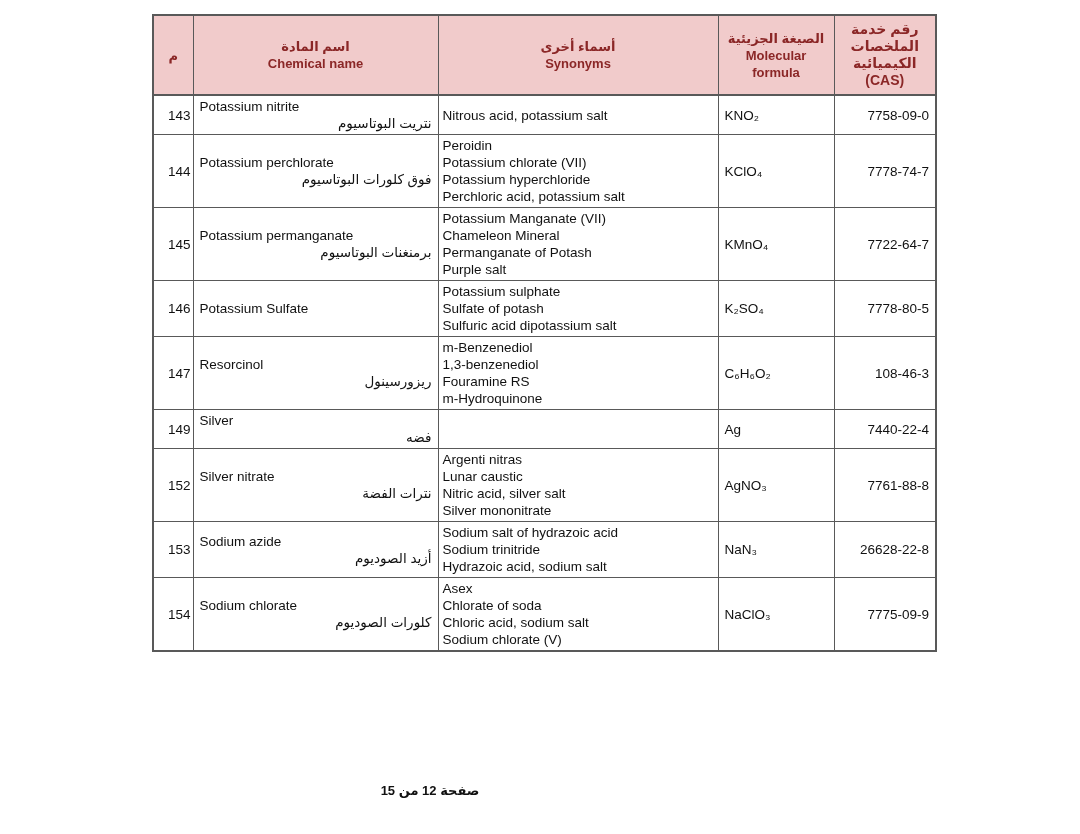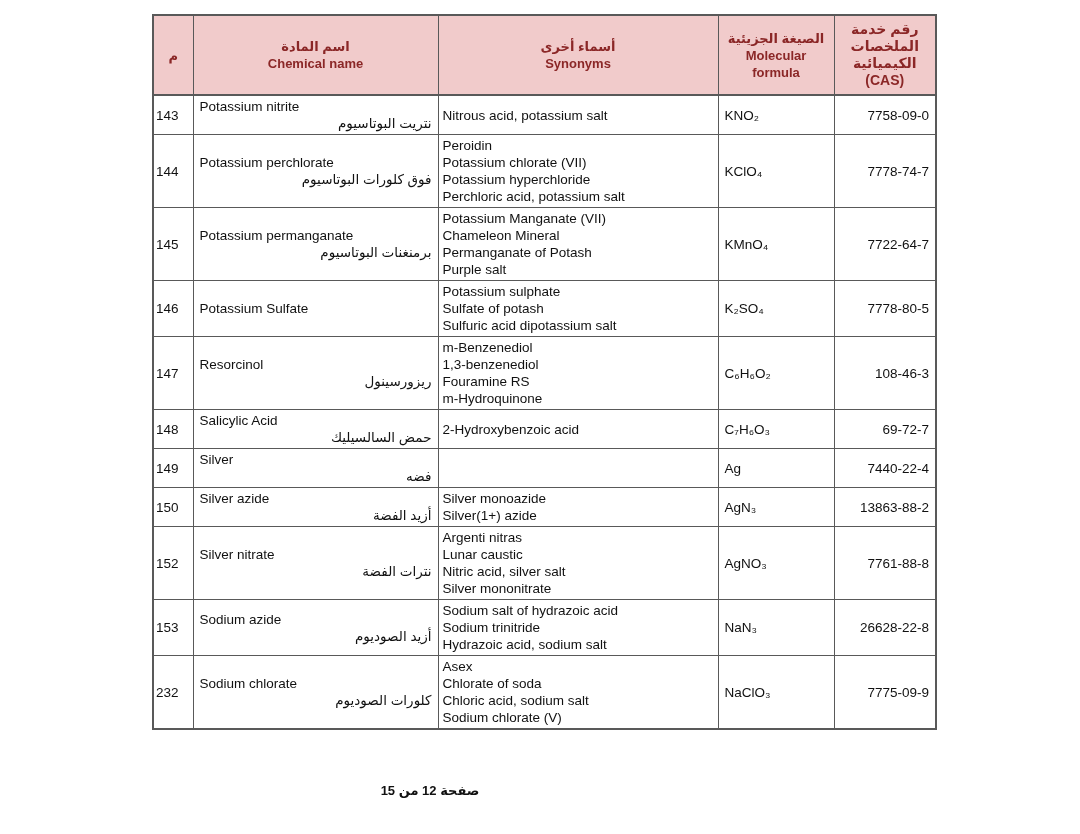--- a/index.html
+++ b/index.html
@@ -39,21 +39,21 @@
   th.h-cas { font-size: 14px; margin-left: 12px; }
 
   tbody td {
     font-size: 13.5px;
     line-height: 17px;
     color: #111;
     vertical-align: middle;
     padding: 2px 6px;
     background: #ffffff;
   }
-  td.c-num { text-align: left; padding: 2px 2px; }
+  td.c-num { text-align: right; padding: 2px 2px; }
   td.c-name { }
   .name-ar { direction: rtl; text-align: right; margin-left: 24px; }
   td.c-syn { padding-left: 4px; }
   td.c-form { }
   td.c-cas { padding-left: 10px; text-align: right; }
 
   .footer {
     position: absolute;
     left: 0; top: 783px;
     width: 860px;
@@ -158,53 +158,28 @@
     <td class="c-syn">
             <div>m-Benzenediol</div>
             <div>1,3-benzenediol</div>
             <div>Fouramine RS</div>
             <div>m-Hydroquinone</div>
           </td>
     <td class="c-form">C₆H₆O₂</td>
     <td class="c-cas">108-46-3</td>
   </tr>
         <tr>
-    <td class="c-num">148</td>
-    <td class="c-name">
-      <div class="name-en">Salicylic Acid</div>
-      <div class="name-ar">حمض السالسيليك</div>
-    </td>
-    <td class="c-syn">
-            <div>2-Hydroxybenzoic acid</div>
-          </td>
-    <td class="c-form">C₇H₆O₃</td>
-    <td class="c-cas">69-72-7</td>
-  </tr>
-        <tr>
     <td class="c-num">149</td>
     <td class="c-name">
       <div class="name-en">Silver</div>
       <div class="name-ar">فضه</div>
     </td>
     <td class="c-syn"></td>
     <td class="c-form">Ag</td>
     <td class="c-cas">7440-22-4</td>
-  </tr>
-        <tr>
-    <td class="c-num">150</td>
-    <td class="c-name">
-      <div class="name-en">Silver azide</div>
-      <div class="name-ar">أزيد الفضة</div>
-    </td>
-    <td class="c-syn">
-            <div>Silver monoazide</div>
-            <div>Silver(1+) azide</div>
-          </td>
-    <td class="c-form">AgN₃</td>
-    <td class="c-cas">13863-88-2</td>
   </tr>
         <tr>
     <td class="c-num">152</td>
     <td class="c-name">
       <div class="name-en">Silver nitrate</div>
       <div class="name-ar">نترات الفضة</div>
     </td>
     <td class="c-syn">
             <div>Argenti nitras</div>
             <div>Lunar caustic</div>
@@ -222,21 +197,21 @@
     </td>
     <td class="c-syn">
             <div>Sodium salt of hydrazoic acid</div>
             <div>Sodium trinitride</div>
             <div>Hydrazoic acid, sodium salt</div>
           </td>
     <td class="c-form">NaN₃</td>
     <td class="c-cas">26628-22-8</td>
   </tr>
         <tr>
-    <td class="c-num">232</td>
+    <td class="c-num">154</td>
     <td class="c-name">
       <div class="name-en">Sodium chlorate</div>
       <div class="name-ar">كلورات الصوديوم</div>
     </td>
     <td class="c-syn">
             <div>Asex</div>
             <div>Chlorate of soda</div>
             <div>Chloric acid, sodium salt</div>
             <div>Sodium chlorate (V)</div>
           </td>

